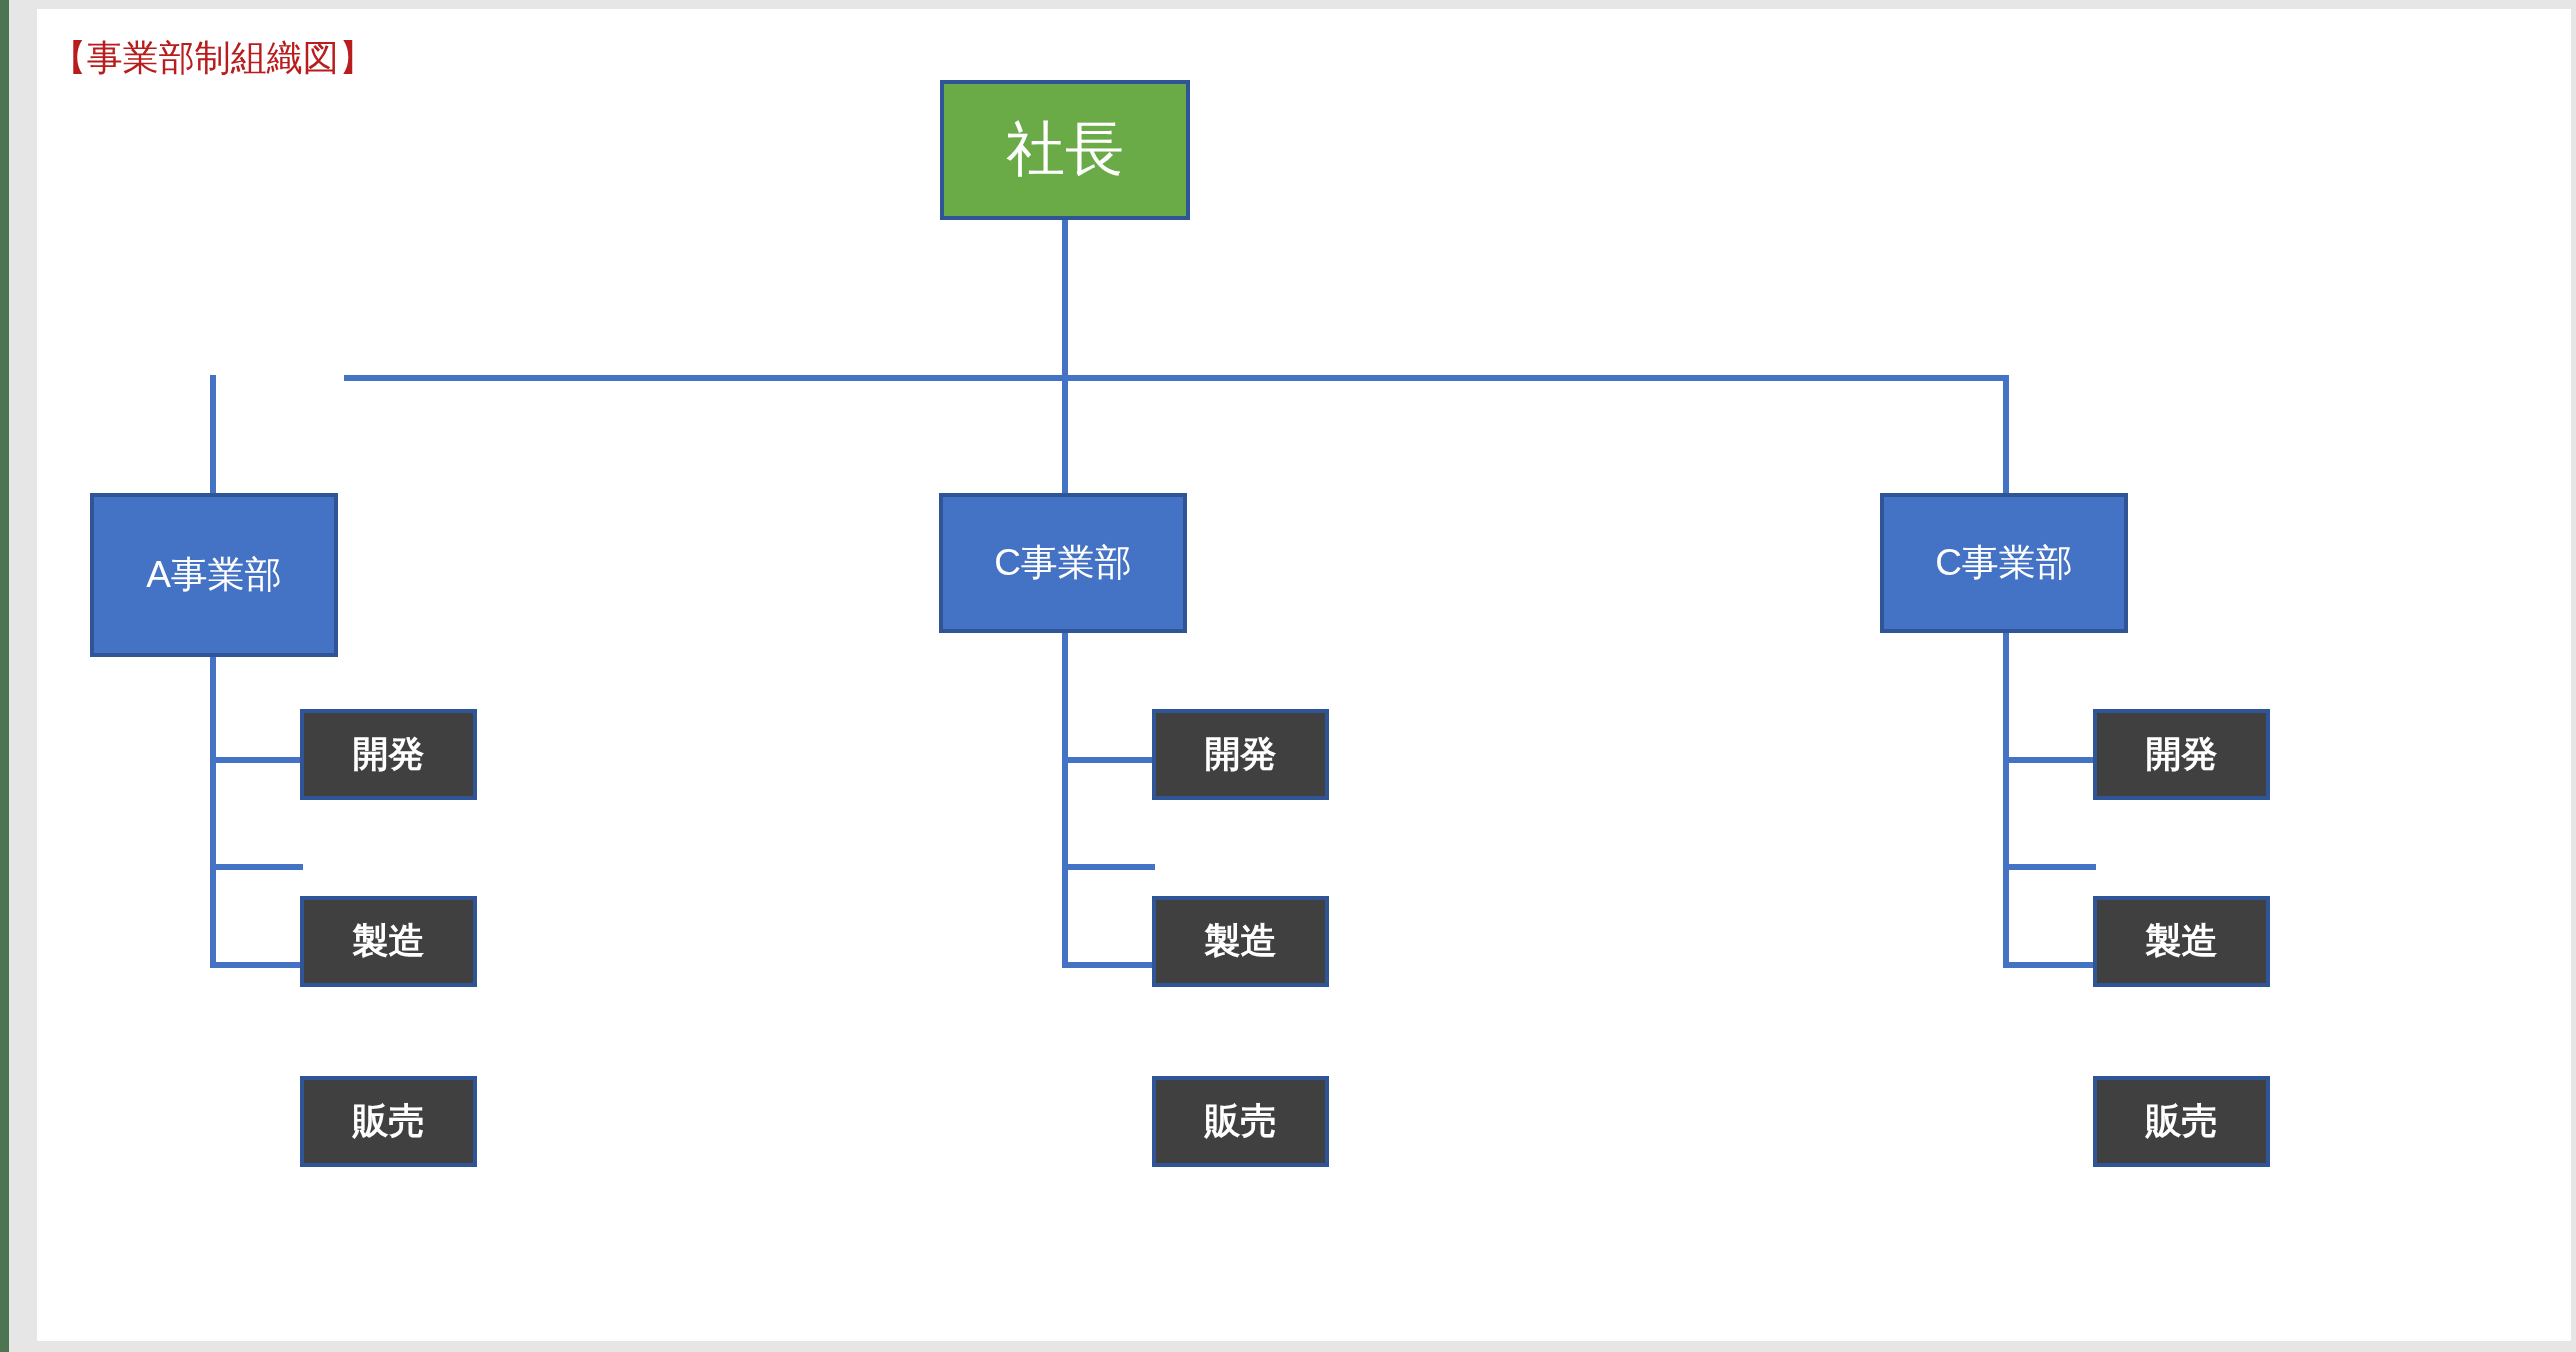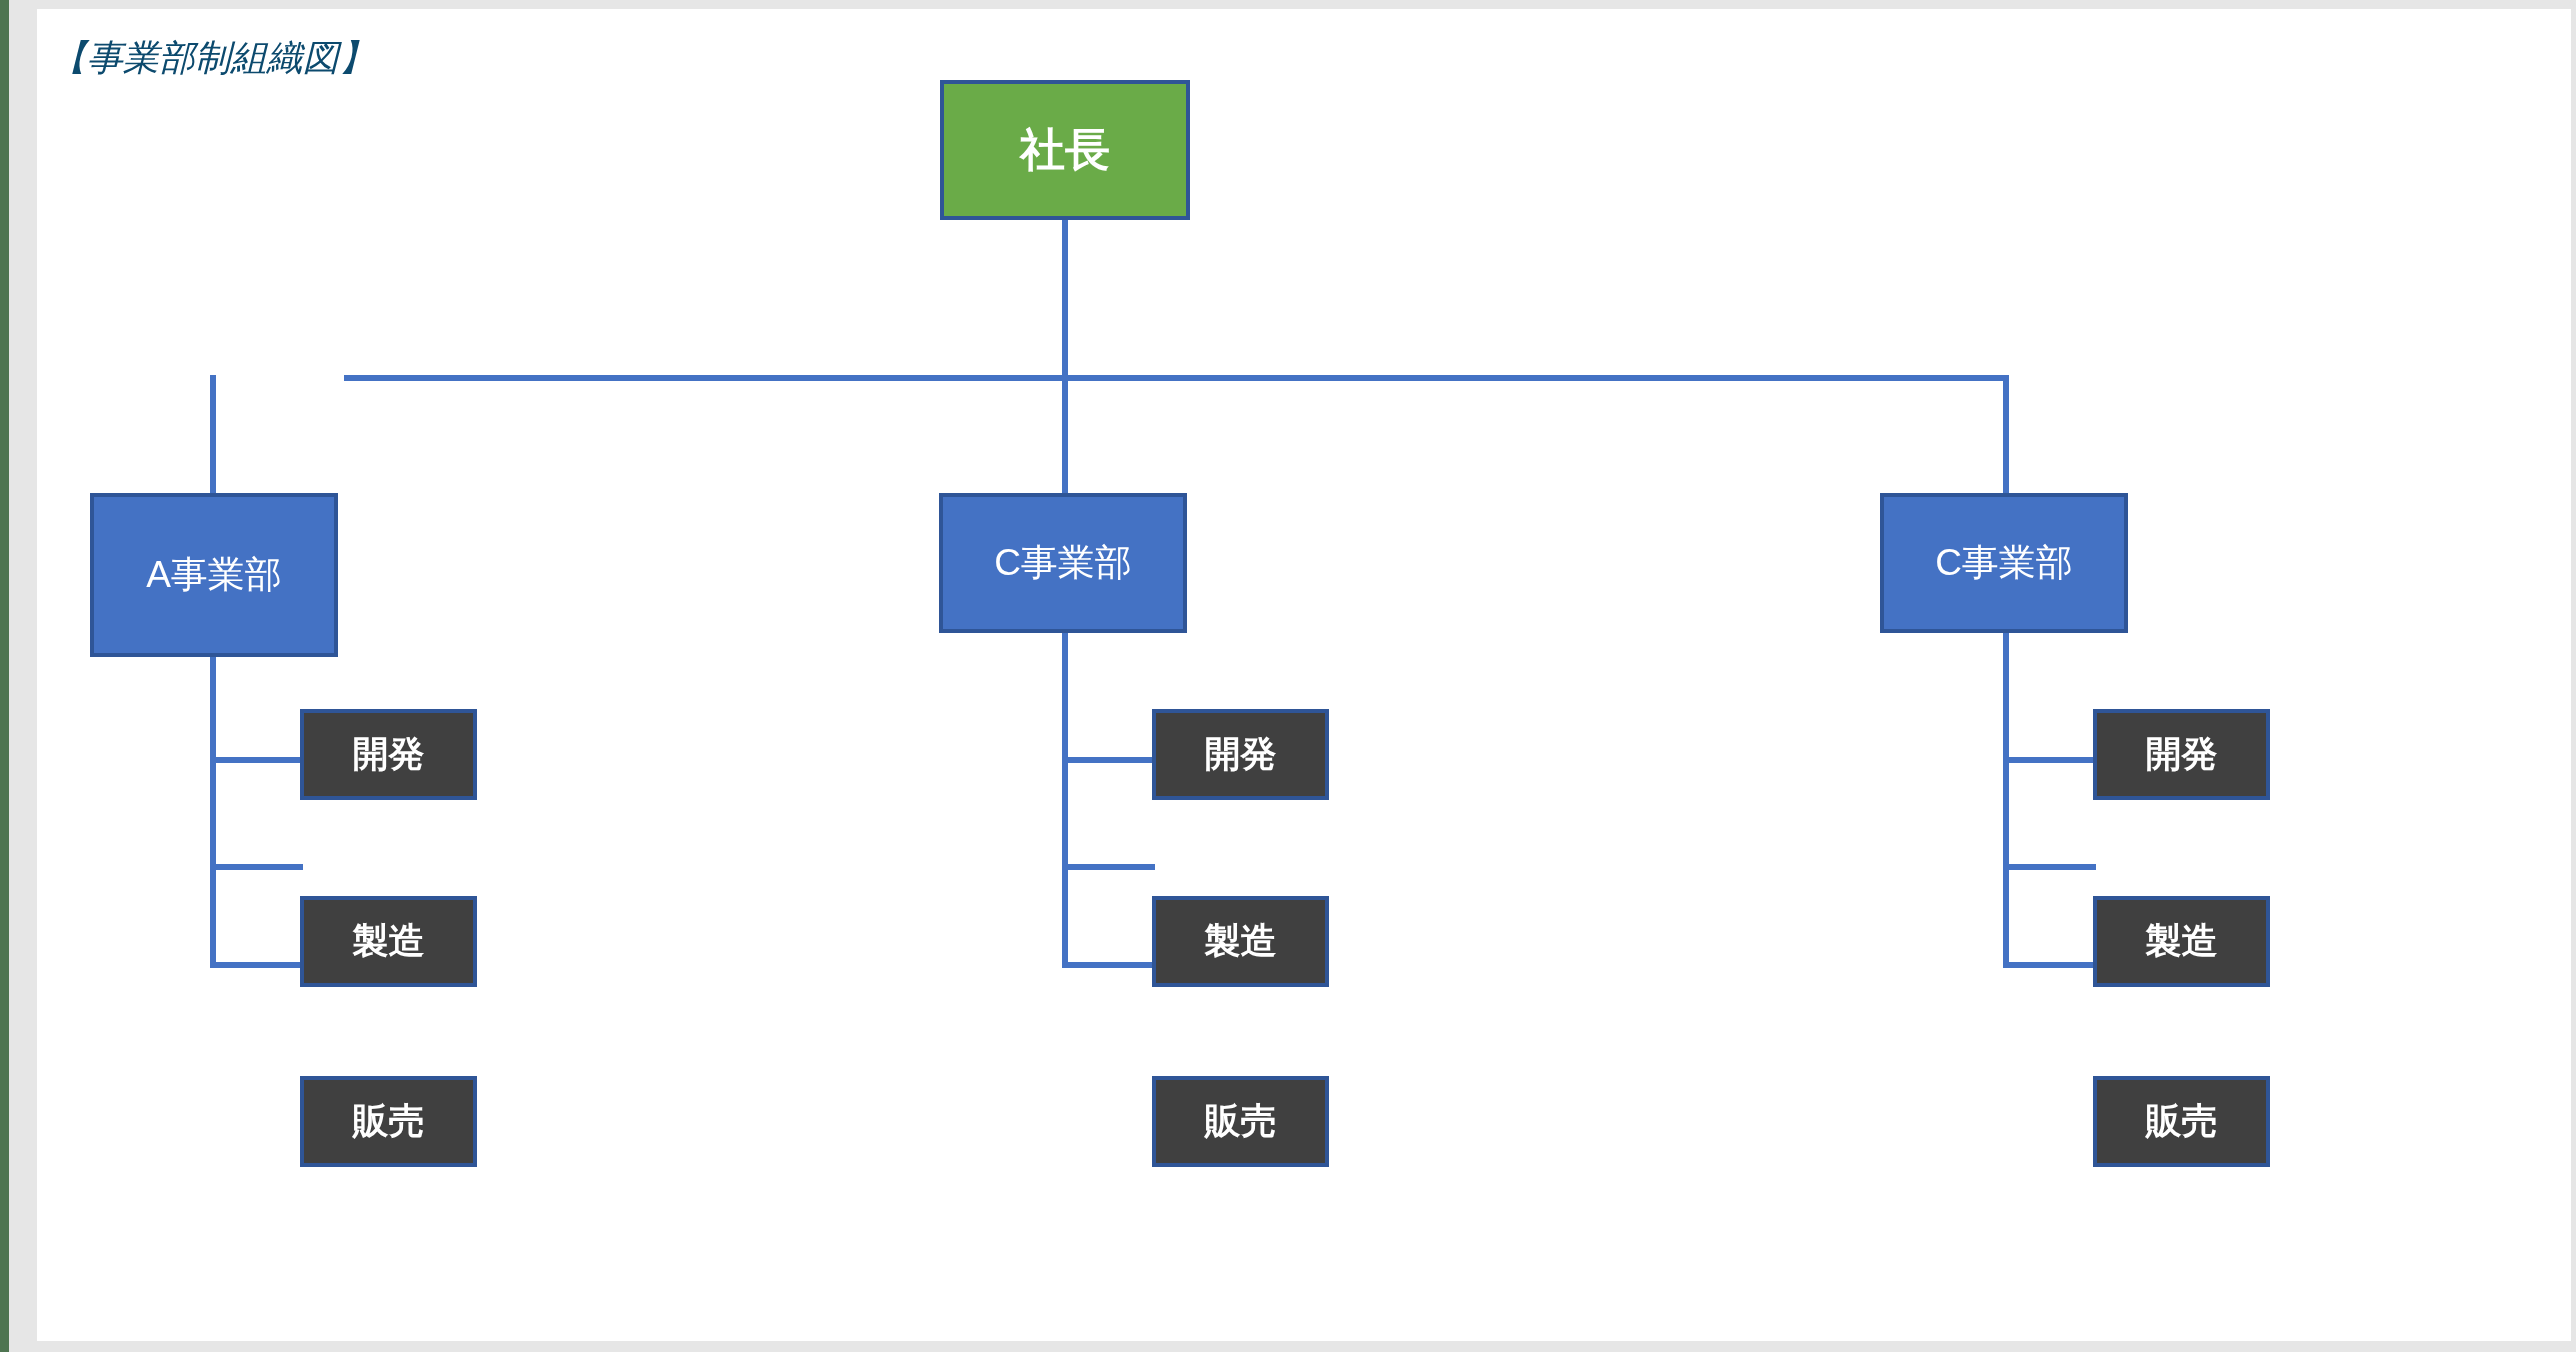--- a/index.html
+++ b/index.html
@@ -34,24 +34,23 @@
     background: #ffffff;
   }
 
   
   #title {
     position: absolute;
     left: 13.7px;
     top: 30px;
     font-size: 36px;
     line-height: 1.05;
-    color: #0c4a6e;
+    color: #b91c1c;
     white-space: nowrap;
     font-weight: 400;
-    font-style: italic;
   }
 
   
   .node {
     position: absolute;
     box-sizing: border-box;
     display: flex;
     align-items: center;
     justify-content: center;
     color: #ffffff;
@@ -61,22 +60,22 @@
   .node .label {
     white-space: nowrap;
     line-height: 1;
   }
 
   .node.root {
     background: #6aab48;
     border-color: #2f5597;
   }
   .node.root .label {
-    font-size: 45px;
-    font-weight: 700;
+    font-size: 59px;
+    font-weight: 400;
   }
 
   .node.division {
     background: #4472c4;
     border-color: #2f5597;
   }
   .node.division .label {
     font-size: 37px;
     font-weight: 400;
   }

